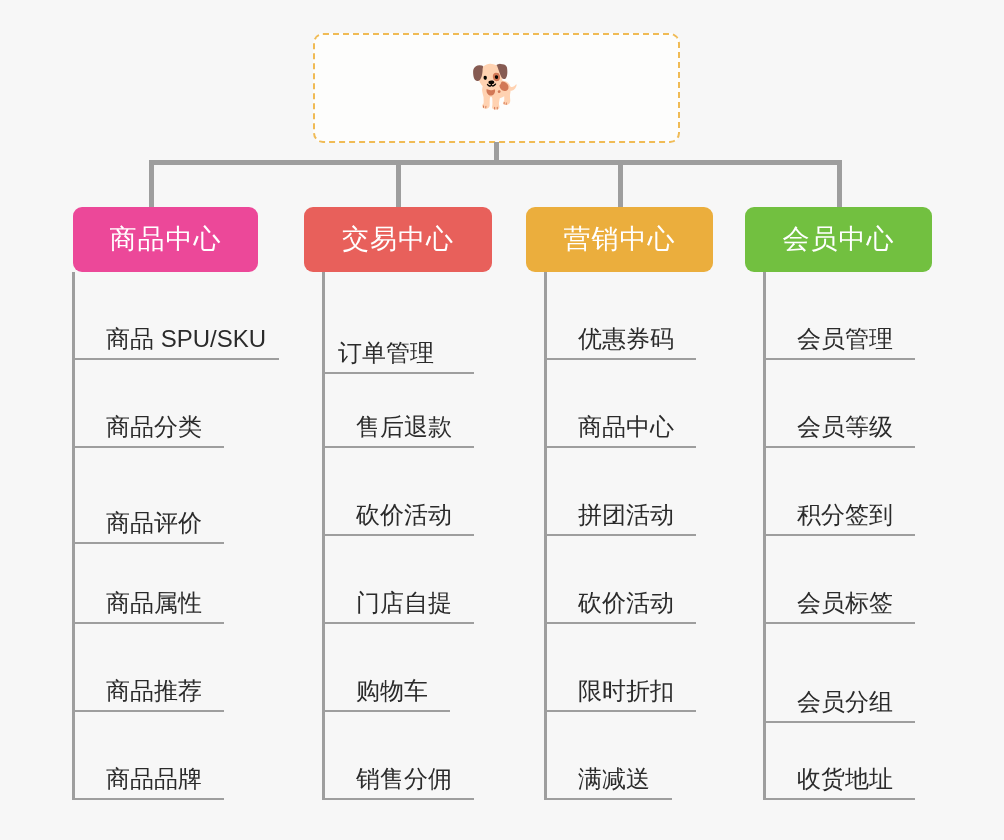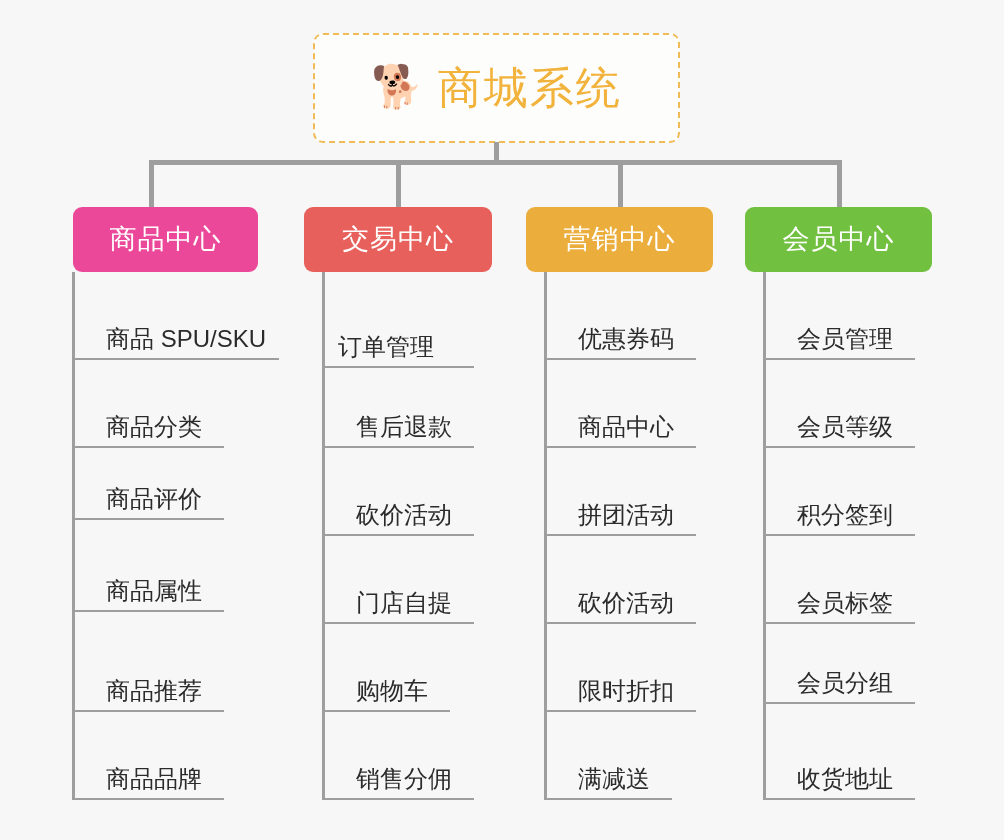--- a/index.html
+++ b/index.html
@@ -120,59 +120,58 @@
     line-height: 1.25;
   }
 </style>
 </head>
 <body>
 
 <div id="mindmap">
 
   <div class="root-node">
     <span class="root-emoji">🐕</span>
-    <span class="root-title">商城系统</span>
   </div>
 
   <div class="conn conn-root-stub"></div>
   <div class="conn conn-hbar"></div>
 
   <div id="branch-layer">
       <div class="conn conn-drop" style="left: 149px;"></div>
       <div class="cat-box" style="left: 58px; width: 185px; background: #ec4899; margin-left: 15px;">
         <span class="cat-label">商品中心</span>
       </div>
       <div class="leaf-col" style="left: 72px; height: 528px;">
         <div class="trunk" style="height: 528px;"></div>
         <div class="leaf-item" style="top: 0px; width: 207px;">
           <span class="leaf-label">商品 SPU/SKU</span>
         </div>
         <div class="leaf-item" style="top: 88px; width: 152px;">
           <span class="leaf-label">商品分类</span>
         </div>
-        <div class="leaf-item" style="top: 160px; width: 152px; font-family: Liberation Serif, serif;">
+        <div class="leaf-item" style="top: 184px; width: 152px; font-family: Liberation Serif, serif;">
           <span class="leaf-label">商品评价</span>
         </div>
-        <div class="leaf-item" style="top: 252px; width: 152px;">
+        <div class="leaf-item" style="top: 264px; width: 152px;">
           <span class="leaf-label">商品属性</span>
         </div>
         <div class="leaf-item" style="top: 352px; width: 152px;">
           <span class="leaf-label">商品推荐</span>
         </div>
         <div class="leaf-item" style="top: 440px; width: 152px;">
           <span class="leaf-label">商品品牌</span>
         </div>
       </div>
       <div class="conn conn-drop" style="left: 396px;"></div>
       <div class="cat-box" style="left: 304px; width: 188px; background: rgb(232, 96, 91);">
         <span class="cat-label">交易中心</span>
       </div>
       <div class="leaf-col" style="left: 322px; height: 528px;">
         <div class="trunk" style="height: 528px;"></div>
-        <div class="leaf-item" style="top: 8px; width: 152px; padding-left: 16px;">
+        <div class="leaf-item" style="top: 14px; width: 152px; padding-left: 16px;">
           <span class="leaf-label">订单管理</span>
         </div>
         <div class="leaf-item" style="top: 88px; width: 152px;">
           <span class="leaf-label">售后退款</span>
         </div>
         <div class="leaf-item" style="top: 176px; width: 152px;">
           <span class="leaf-label">砍价活动</span>
         </div>
         <div class="leaf-item" style="top: 264px; width: 152px;">
           <span class="leaf-label">门店自提</span>
@@ -220,21 +219,21 @@
         </div>
         <div class="leaf-item" style="top: 88px; width: 152px;">
           <span class="leaf-label">会员等级</span>
         </div>
         <div class="leaf-item" style="top: 176px; width: 152px;">
           <span class="leaf-label">积分签到</span>
         </div>
         <div class="leaf-item" style="top: 264px; width: 152px;">
           <span class="leaf-label">会员标签</span>
         </div>
-        <div class="leaf-item" style="top: 344px; width: 152px;">
+        <div class="leaf-item" style="top: 363px; width: 152px;">
           <span class="leaf-label">会员分组</span>
         </div>
         <div class="leaf-item" style="top: 440px; width: 152px;">
           <span class="leaf-label">收货地址</span>
         </div>
       </div>
     </div>
 
 </div>
 

